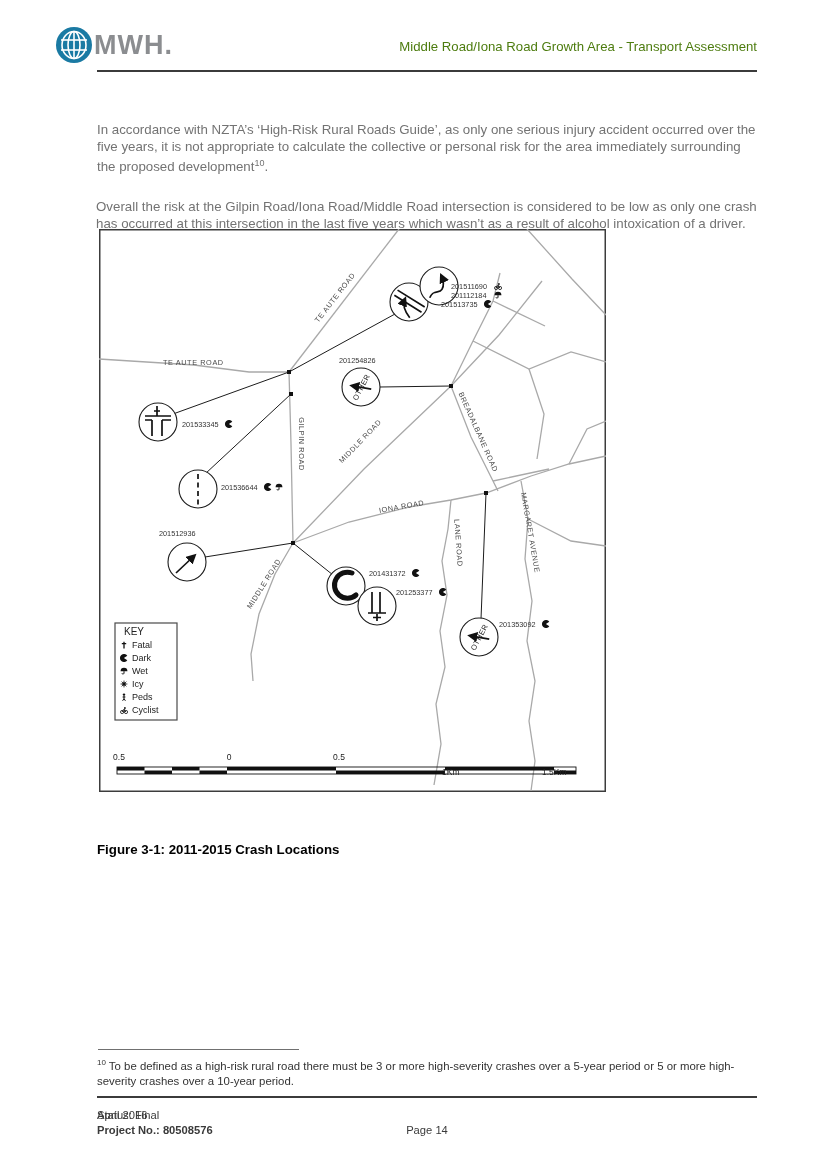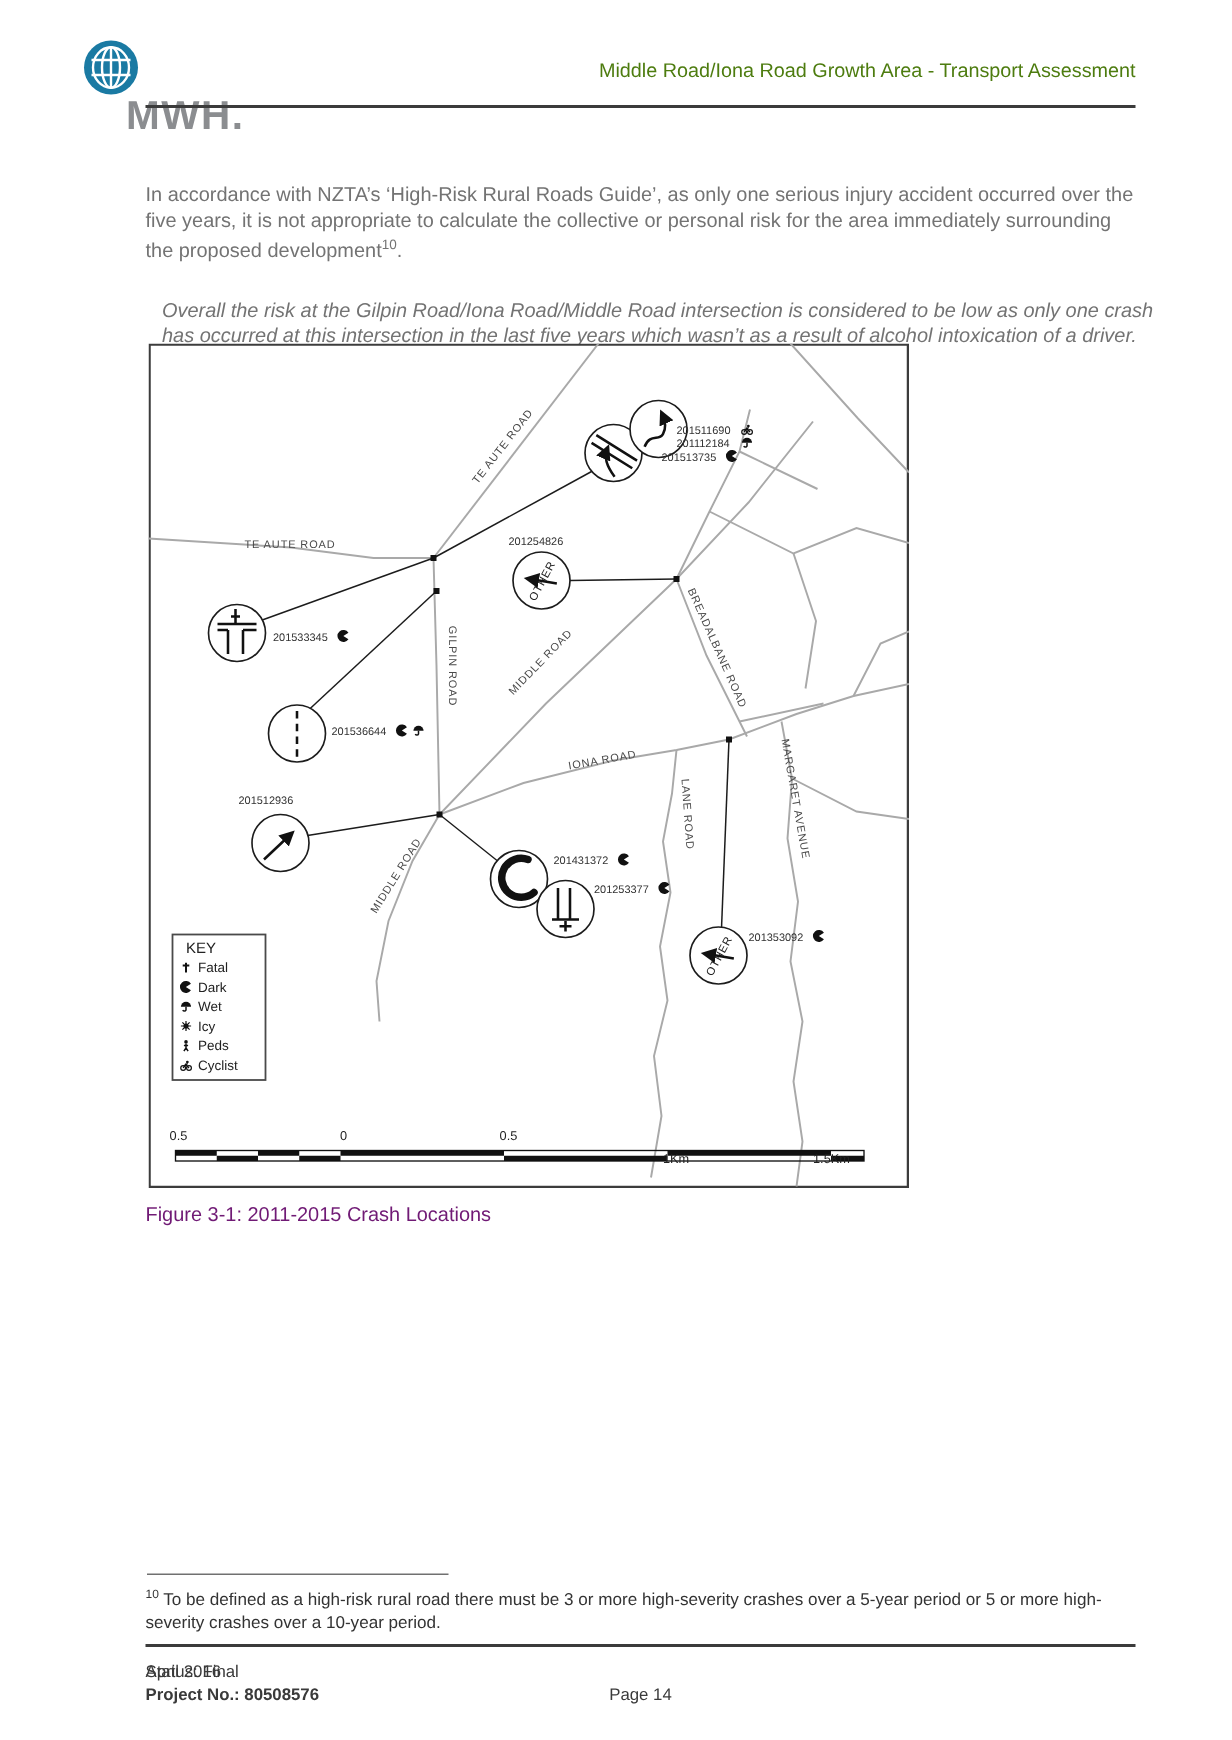--- a/index.html
+++ b/index.html
@@ -4,21 +4,21 @@
 <style>
   html,body{margin:0;padding:0;background:#fff;}
   .page{position:relative;width:821px;height:1160px;background:#ffffff;overflow:hidden;
         font-family:"Liberation Sans",sans-serif;color:#3a3a3a;}
   .abs{position:absolute;}
   .logo-text{font-size:27px;font-weight:bold;color:#8b8d90;letter-spacing:1px;}
   .hdr-title{font-size:13.2px;color:#4d7c0f;text-align:right;}
   .rule{background:#3b3b3b;height:1.5px;}
   .body-par{font-size:13.3px;line-height:17px;color:#737373;width:664px;}
   .body-par sup{font-size:9px;}
-  .caption{font-size:13.3px;font-weight:normal;color:#701a75;}
+  .caption{font-size:13.3px;font-weight:bold;color:#000000;margin-top:40px;}
   .fn-rule{background:#707070;height:1px;}
   .fn-text{font-size:11.4px;line-height:15.5px;color:#333;width:664px;}
   .fn-text sup{font-size:8px;}
   .footer-text{font-size:11.2px;color:#3a3a3a;}
   .map-road{stroke:#a9a9a9;stroke-width:1.3;fill:none;}
   .leader{stroke:#1c1c1c;stroke-width:1;fill:none;}
   .ccircle{fill:#ffffff;stroke:#1c1c1c;stroke-width:1.1;}
   .diag{stroke:#111;fill:none;stroke-width:1.7;}
   .road-lbl{font-size:7.3px;fill:#4a4a4a;letter-spacing:0.6px;}
   .crash-lbl{font-size:7.3px;fill:#333;}
@@ -35,28 +35,28 @@
   <svg class="abs" style="left:55px;top:26px;" width="38" height="38" viewBox="0 0 38 38">
     <circle cx="19" cy="19" r="18" fill="#1a7aa3"></circle>
     <g stroke="#ffffff" stroke-width="1.6" fill="none">
       <ellipse cx="19" cy="19" rx="6" ry="13.5"></ellipse>
       <ellipse cx="19" cy="19" rx="12" ry="13.5"></ellipse>
       <line x1="19" y1="5.5" x2="19" y2="32.5"></line>
       <line x1="6" y1="14" x2="32" y2="14"></line>
       <line x1="6" y1="24" x2="32" y2="24"></line>
     </g>
   </svg>
-  <div class="abs logo-text" style="left:84px;top:30px;margin-top:32px;">MWH.</div>
+  <div class="abs logo-text" style="left:94px;top:30px;">MWH.</div>
   <div class="abs hdr-title" style="left:297px;top:39px;width:460px;">Middle Road/Iona Road Growth Area - Transport Assessment</div>
   <div class="abs rule" style="left:97px;top:70px;width:660px;"></div>
 
   <div class="abs body-par" style="left:97px;top:121px;">
     <span>In accordance with NZTA’s ‘High-Risk Rural Roads Guide’, as only one serious injury accident occurred over the five years, it is not appropriate to calculate the collective or personal risk for the area immediately surrounding the proposed development</span><sup>10</sup><span>.</span>
   </div>
-  <div class="abs body-par" style="left:108px;top:198px;font-style:italic;">Overall the risk at the Gilpin Road/Iona Road/Middle Road intersection is considered to be low as only one crash has occurred at this intersection in the last five years which wasn’t as a result of alcohol intoxication of a driver.</div>
+  <div class="abs body-par" style="left:96px;top:198px;">Overall the risk at the Gilpin Road/Iona Road/Middle Road intersection is considered to be low as only one crash has occurred at this intersection in the last five years which wasn’t as a result of alcohol intoxication of a driver.</div>
 
   <svg class="abs" style="left:99px;top:229px;" width="507" height="563" viewBox="0 0 507 563">
     <defs>
       <marker id="ah" markerWidth="7" markerHeight="7" refX="4" refY="3" orient="auto">
         <path d="M0,0 L6,3 L0,6 Z" fill="#111"></path>
       </marker>
       <g id="i-fatal">
         <path d="M4,0.8 L4,7.4 M1.8,2.6 L6.2,2.6" stroke="#111" stroke-width="1.3" fill="none"></path>
       </g>
       <g id="i-dark">

